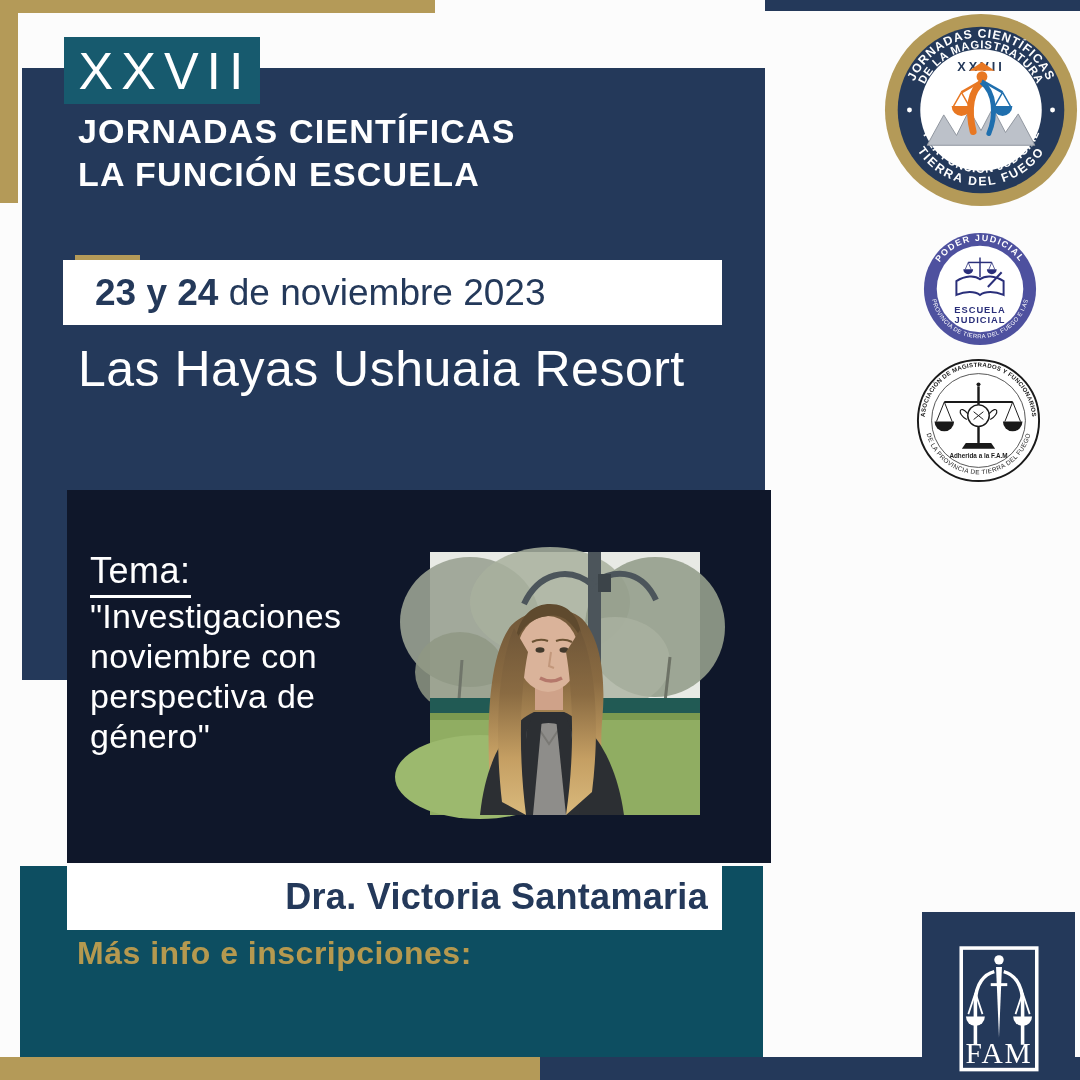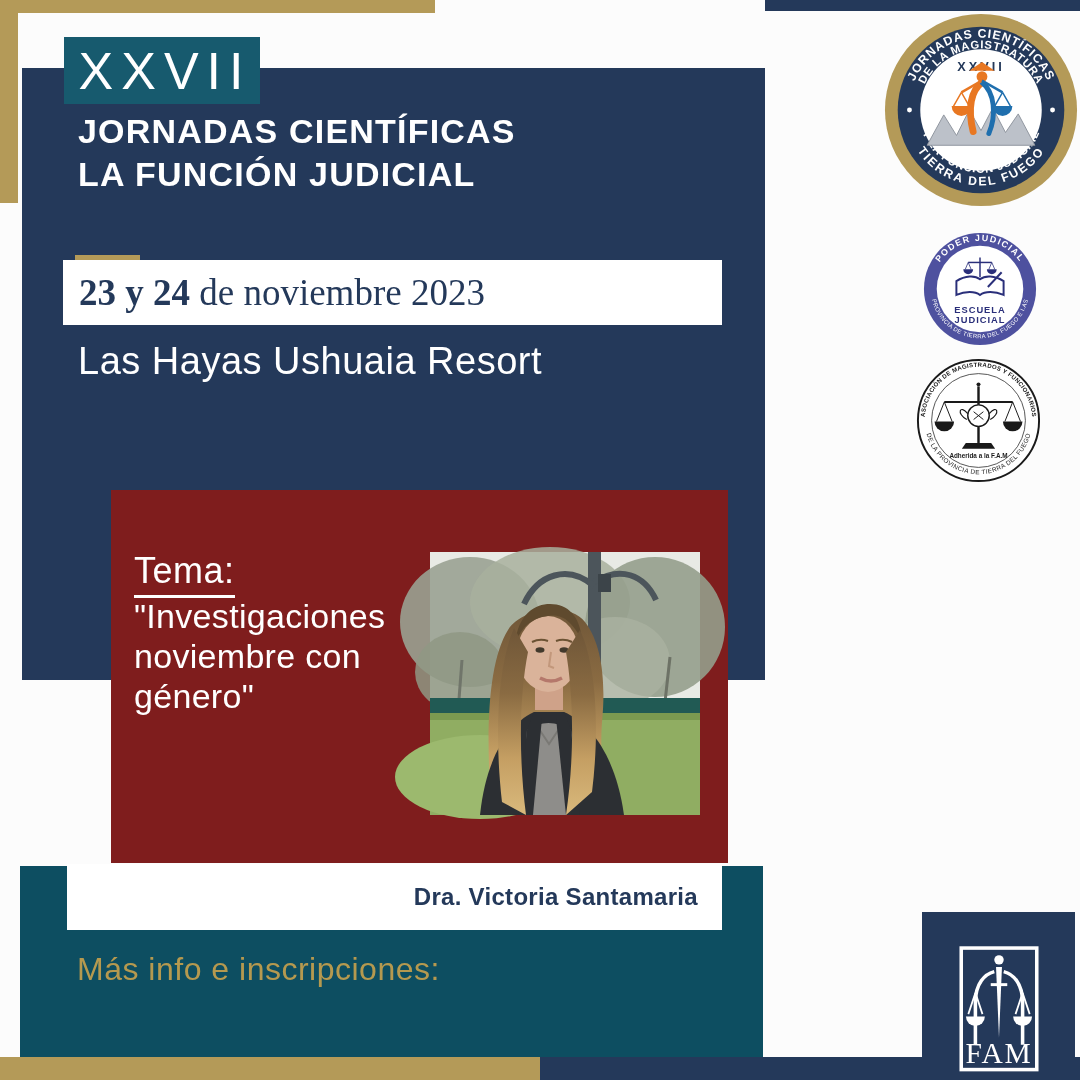--- a/index.html
+++ b/index.html
@@ -26,48 +26,48 @@
     color:#fff;font-size:52px;font-weight:500;letter-spacing:8px;
     display:flex;align-items:center;justify-content:center;padding-left:6px;box-sizing:border-box;
   }
 
   .title{left:78px;top:110px;color:#fff;font-size:34px;line-height:43px;font-weight:700;letter-spacing:1.2px;}
 
   .gold-divider{left:75px;top:255px;width:65px;height:8px;background:#b49a58;}
 
   .date-bar{
     left:63px;top:260px;width:659px;height:65px;background:#ffffff;
-    color:#24395a;font-size:37px;line-height:65px;padding-left:16px;box-sizing:border-box;font-family:Liberation Serif, serif;
+    color:#24395a;font-size:37px;line-height:65px;padding-left:32px;box-sizing:border-box;
   }
   .date-bar b{font-weight:700;}
   .date-bar span{font-weight:400;}
 
-  .venue{left:78px;top:340px;color:#fff;font-size:38px;font-weight:400;letter-spacing:0.5px;}
-
-  
-  .tema-panel{left:67px;top:490px;width:617px;height:373px;background:#7f1d1d;margin-left:44px;}
+  .venue{left:78px;top:340px;color:#fff;font-size:50px;font-weight:400;letter-spacing:0.5px;}
+
+  
+  .tema-panel{left:67px;top:490px;width:704px;height:373px;background:#0f172a;}
   .tema-label{
     position:absolute;left:23px;top:60px;color:#fff;font-size:36px;font-weight:500;
     border-bottom:3px solid #fff;padding-bottom:3px;letter-spacing:0.5px;
   }
   .tema-lines{position:absolute;left:23px;top:106px;color:#fff;font-size:34px;line-height:40px;font-weight:400;letter-spacing:0.3px;}
 
   .photo{left:430px;top:552px;width:270px;height:263px;}
   .photo svg{display:block;width:100%;height:100%;}
 
   
   .speaker-bar{
     left:67px;top:864px;width:655px;height:66px;background:#ffffff;z-index:3;
-    color:#24395a;font-size:24px;font-weight:700;line-height:66px;
-    text-align:right;padding-right:24px;box-sizing:border-box;letter-spacing:0.3px;
+    color:#24395a;font-size:36px;font-weight:700;line-height:66px;
+    text-align:right;padding-right:14px;box-sizing:border-box;letter-spacing:0.3px;
   }
 
   
   .bottom-panel{left:20px;top:866px;width:743px;height:191px;background:#0d4e61;z-index:2;}
-  .info-label{position:absolute;left:57px;top:85px;color:#b5994f;font-size:32px;font-weight:400;letter-spacing:0.5px;}
+  .info-label{position:absolute;left:57px;top:69px;color:#b5994f;font-size:32px;font-weight:700;letter-spacing:0.5px;}
   .website{position:absolute;left:57px;top:122px;color:#ffffff;font-size:37px;font-weight:700;letter-spacing:0.5px;}
 
   
   .logo-conference{left:883px;top:12px;width:196px;height:196px;}
   .logo-escuela{left:921px;top:230px;width:118px;height:118px;}
   .logo-asociacion{left:915px;top:357px;width:127px;height:127px;}
   .fam-box{left:922px;top:865px;width:153px;height:195px;background:#24395a;display:flex;align-items:center;justify-content:center;margin-top:47px;}
   .fam-box svg{width:118px;height:160px;}
   svg{overflow:visible;}
 </style>
@@ -83,36 +83,37 @@
   <div class="abs bar-navy-bottom"></div>
 
   <div class="abs main-panel"></div>
 
   <div class="abs badge">
     <span>XXVII</span>
   </div>
 
   <div class="abs title">
     <div>JORNADAS CIENTÍFICAS</div>
-    <div>LA FUNCIÓN JUDICIAL</div>
+    <div>LA FUNCIÓN ESCUELA</div>
   </div>
 
   <div class="abs gold-divider"></div>
 
   <div class="abs date-bar">
     <b>23 y 24</b><span> de noviembre 2023</span>
   </div>
 
   <div class="abs venue">Las Hayas Ushuaia Resort</div>
 
   <div class="abs tema-panel">
     <div class="tema-label">Tema:</div>
     <div class="tema-lines">
       <div>"Investigaciones</div>
       <div>noviembre con</div>
+      <div>perspectiva de</div>
       <div>género"</div>
     </div>
   </div>
 
   <div class="abs photo">
     <svg viewBox="0 0 270 263" preserveAspectRatio="none">
       <defs>
         <linearGradient id="hairGrad" x1="0" y1="0" x2="0" y2="1">
           <stop offset="0%" stop-color="#6f5638"></stop>
           <stop offset="35%" stop-color="#8a6b42"></stop>

